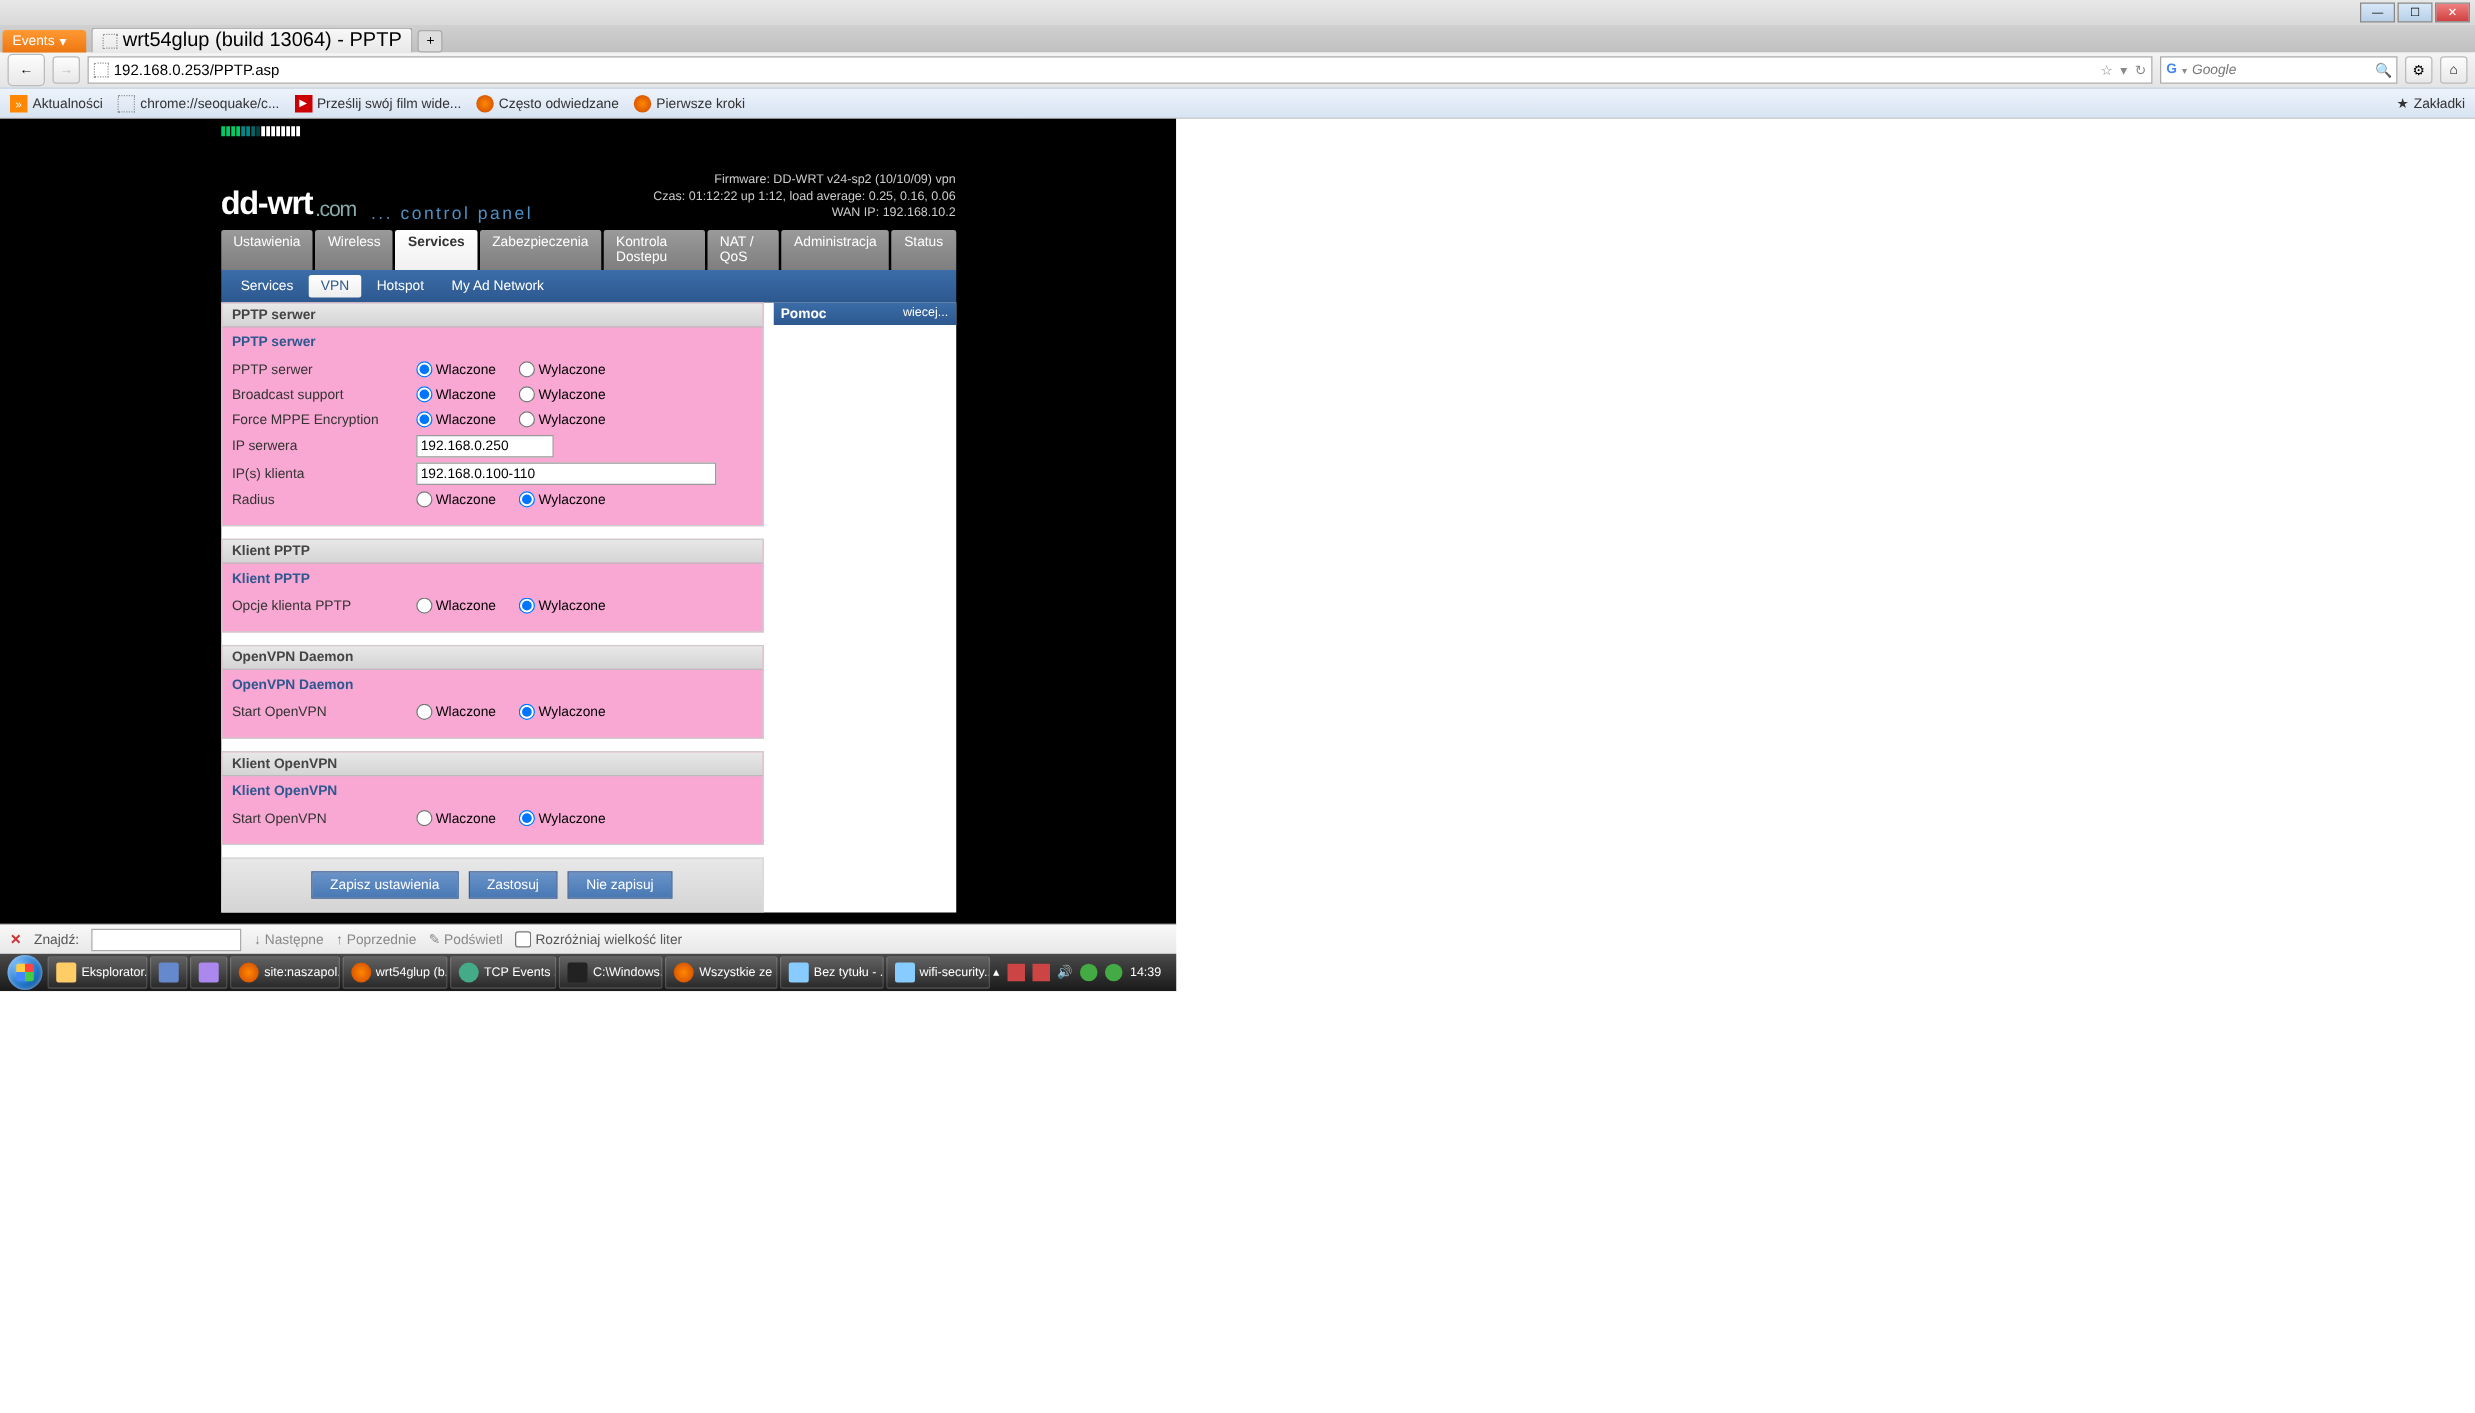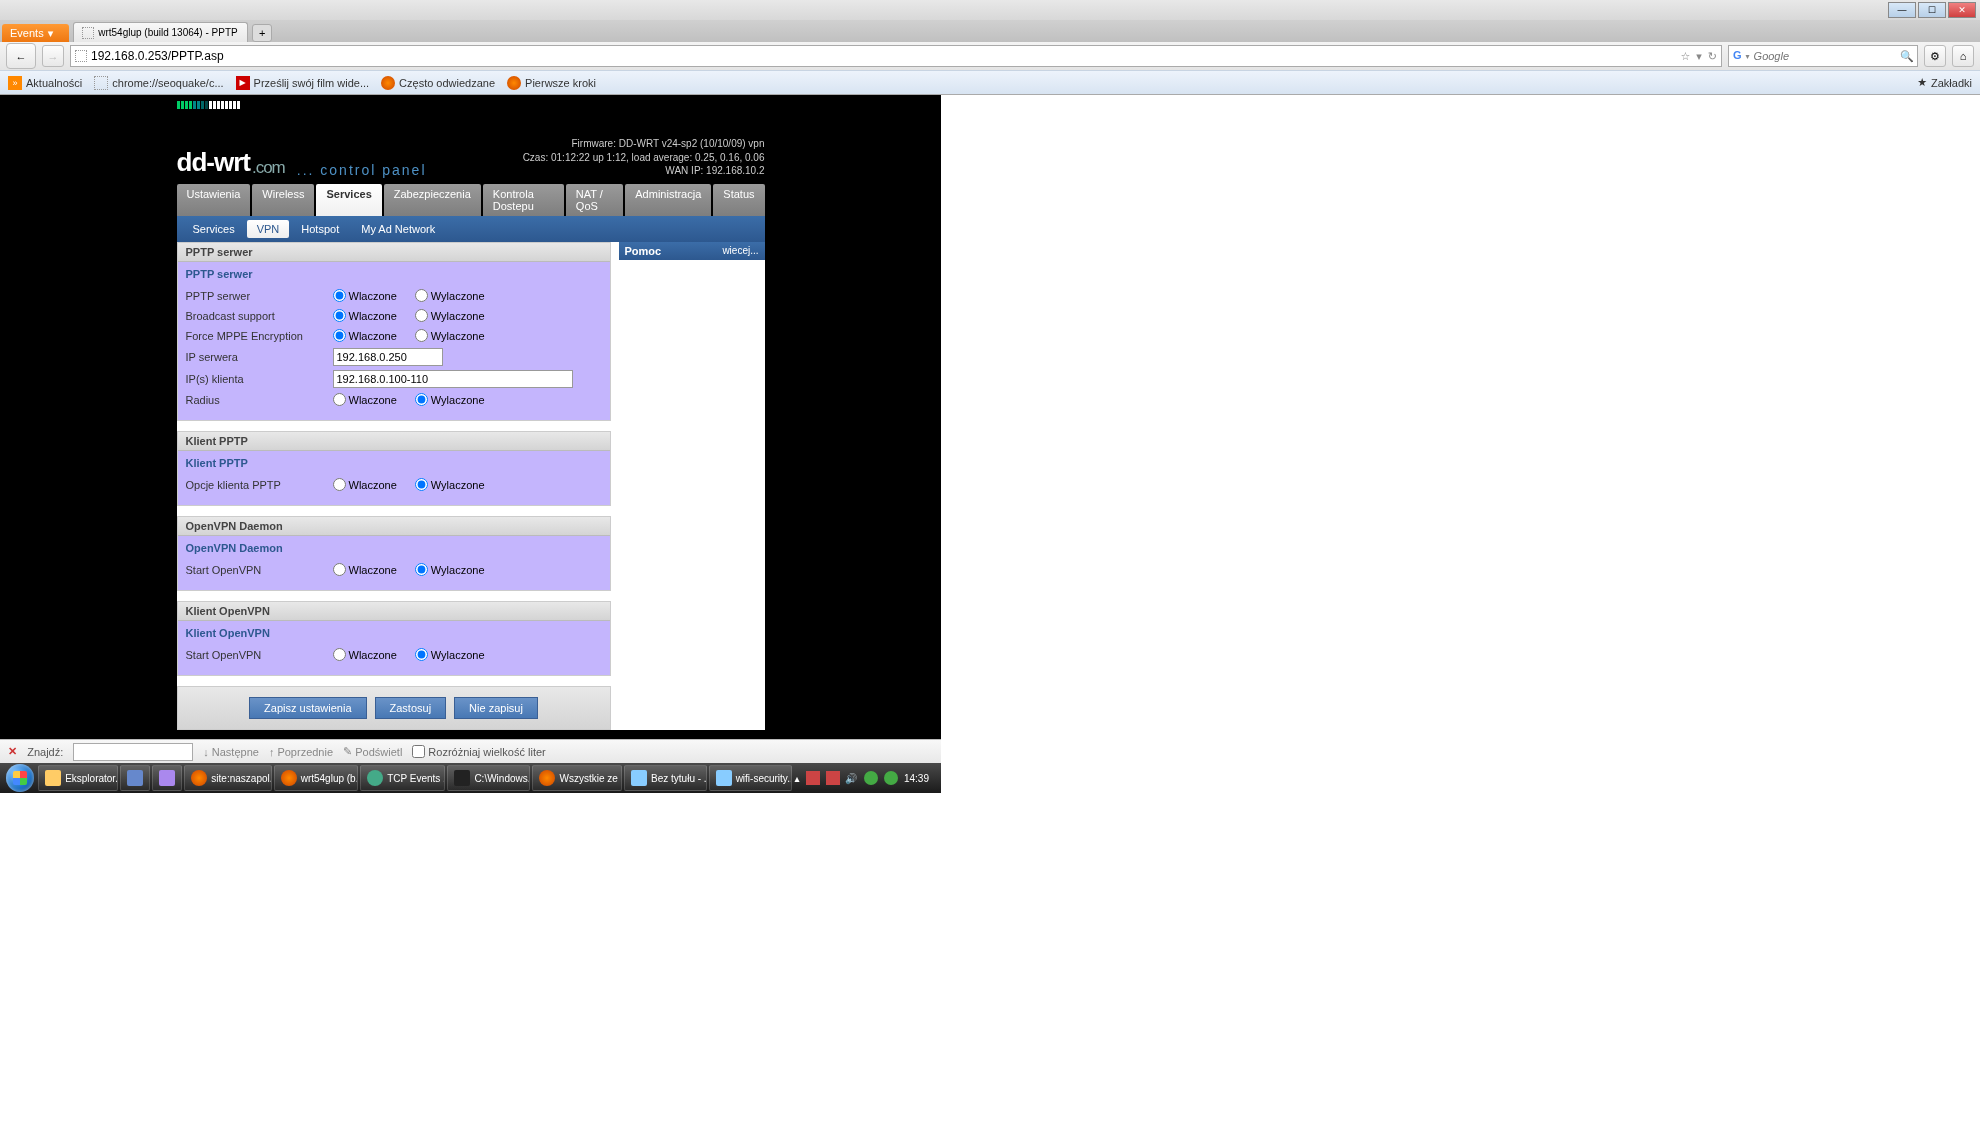--- a/index.html
+++ b/index.html
@@ -8,21 +8,21 @@
 
 .browser-chrome { background: linear-gradient(#f0f0f0, #e0e0e0); border-bottom: 1px solid #aaa; }
 .titlebar { height: 20px; background: linear-gradient(#e8e8e8, #d8d8d8); display: flex; align-items: center; justify-content: flex-end; padding: 0 4px; gap: 2px; }
 .win-btn { width: 28px; height: 16px; border: 1px solid #888; display: flex; align-items: center; justify-content: center; font-size: 9px; cursor: pointer; }
 .win-min { background: linear-gradient(#d8e8f8,#b8d0e8); }
 .win-max { background: linear-gradient(#d8e8f8,#b8d0e8); }
 .win-close { background: linear-gradient(#f08080,#d04040); color:#fff; }
 
 .tabbar { height: 22px; display: flex; align-items: flex-end; padding-left: 2px; background: linear-gradient(#d0d0d0,#c0c0c0); }
 .ff-button { background: linear-gradient(#ff9933,#ee7711); color:#fff; padding: 2px 16px 2px 8px; border-radius: 3px 3px 0 0; font-size: 11px; height: 18px; display:flex; align-items:center; gap:4px; margin-right: 4px; cursor:pointer; }
-.tab { background: linear-gradient(#f8f8f8,#e8e8e8); border: 1px solid #aaa; border-bottom:none; padding: 2px 8px; height: 20px; display:flex; align-items:center; gap:4px; font-size: 10px; border-radius: 3px 3px 0 0; min-width: 175px; cursor:pointer; }
+.tab { background: linear-gradient(#f8f8f8,#e8e8e8); border: 1px solid #aaa; border-bottom:none; padding: 2px 8px; height: 20px; display:flex; align-items:center; gap:4px; font-size: 16px; border-radius: 3px 3px 0 0; min-width: 175px; cursor:pointer; }
 .tab-icon { width:12px; height:12px; border:1px dotted #999; }
 .newtab { width: 20px; height: 18px; background:#ddd; border:1px solid #aaa; border-radius:3px; margin-left:4px; display:flex; align-items:center; justify-content:center; cursor:pointer; }
 
 .navbar { height: 28px; display: flex; align-items: center; padding: 0 6px; gap: 6px; background: linear-gradient(#f4f4f4,#e4e4e4); }
 .nav-btn { width: 22px; height: 22px; border:1px solid #bbb; border-radius: 3px; background: linear-gradient(#fdfdfd,#e8e8e8); display:flex; align-items:center; justify-content:center; cursor:pointer; }
 .nav-back { width: 30px; height: 26px; border-radius: 4px; }
 .urlbar { flex: 1; height: 22px; border:1px solid #aaa; background:#fff; display:flex; align-items:center; padding:0 4px; gap:4px; }
 .urlbar input { flex:1; border:none; outline:none; font-size:12px; }
 .urlbar-icons { display:flex; gap:6px; color:#888; }
 .searchbar { width: 190px; height: 22px; border:1px solid #aaa; background:#fff; display:flex; align-items:center; padding:0 4px; gap:4px; }
@@ -54,21 +54,21 @@
 .main-tab.active { background: linear-gradient(#fff,#f0f0f0); color:#333; font-weight:bold; }
 
 .sub-tabs { background: linear-gradient(#3b6da8,#2d588f); display:flex; padding: 4px 6px; gap:2px; }
 .sub-tab { color:#fff; padding: 3px 10px; font-size:11px; cursor:pointer; border-radius:2px; }
 .sub-tab.active { background: linear-gradient(#fff,#eee); color:#2d588f; }
 
 .content-row { display:flex; background:#fff; gap:8px; padding:0; }
 .left-col { flex:1; }
 .right-col { width: 146px; padding-top:0; }
 
-.fieldset { border:1px solid #ccc; margin-bottom: 10px; background:#c4b5fd; }
+.fieldset { border:1px solid #ccc; margin-bottom: 10px; background:#f9a8d4; }
 .fs-title { background: linear-gradient(#e8e8e8,#d4d4d4); padding: 3px 8px; font-size:11px; font-weight:bold; color:#444; border-bottom:1px solid #bbb; }
 .fs-subtitle { color:#2d588f; padding: 6px 8px 4px; font-size:11px; font-weight:bold; }
 .fs-body { padding: 2px 8px 10px; }
 .form-row { display:flex; align-items:center; padding: 2px 0; min-height: 20px; }
 .form-row.align-top { align-items: flex-start; }
 .form-label { width: 147px; font-size:11px; color:#333; }
 .form-control { flex:1; display:flex; align-items:center; gap:6px; font-size:11px; }
 .radio-opt { display:flex; align-items:center; gap:3px; margin-right:12px; }
 .text-input { border:1px solid #999; padding: 2px 3px; font-size:11px; height:18px; }
 .w110 { width:110px; }

